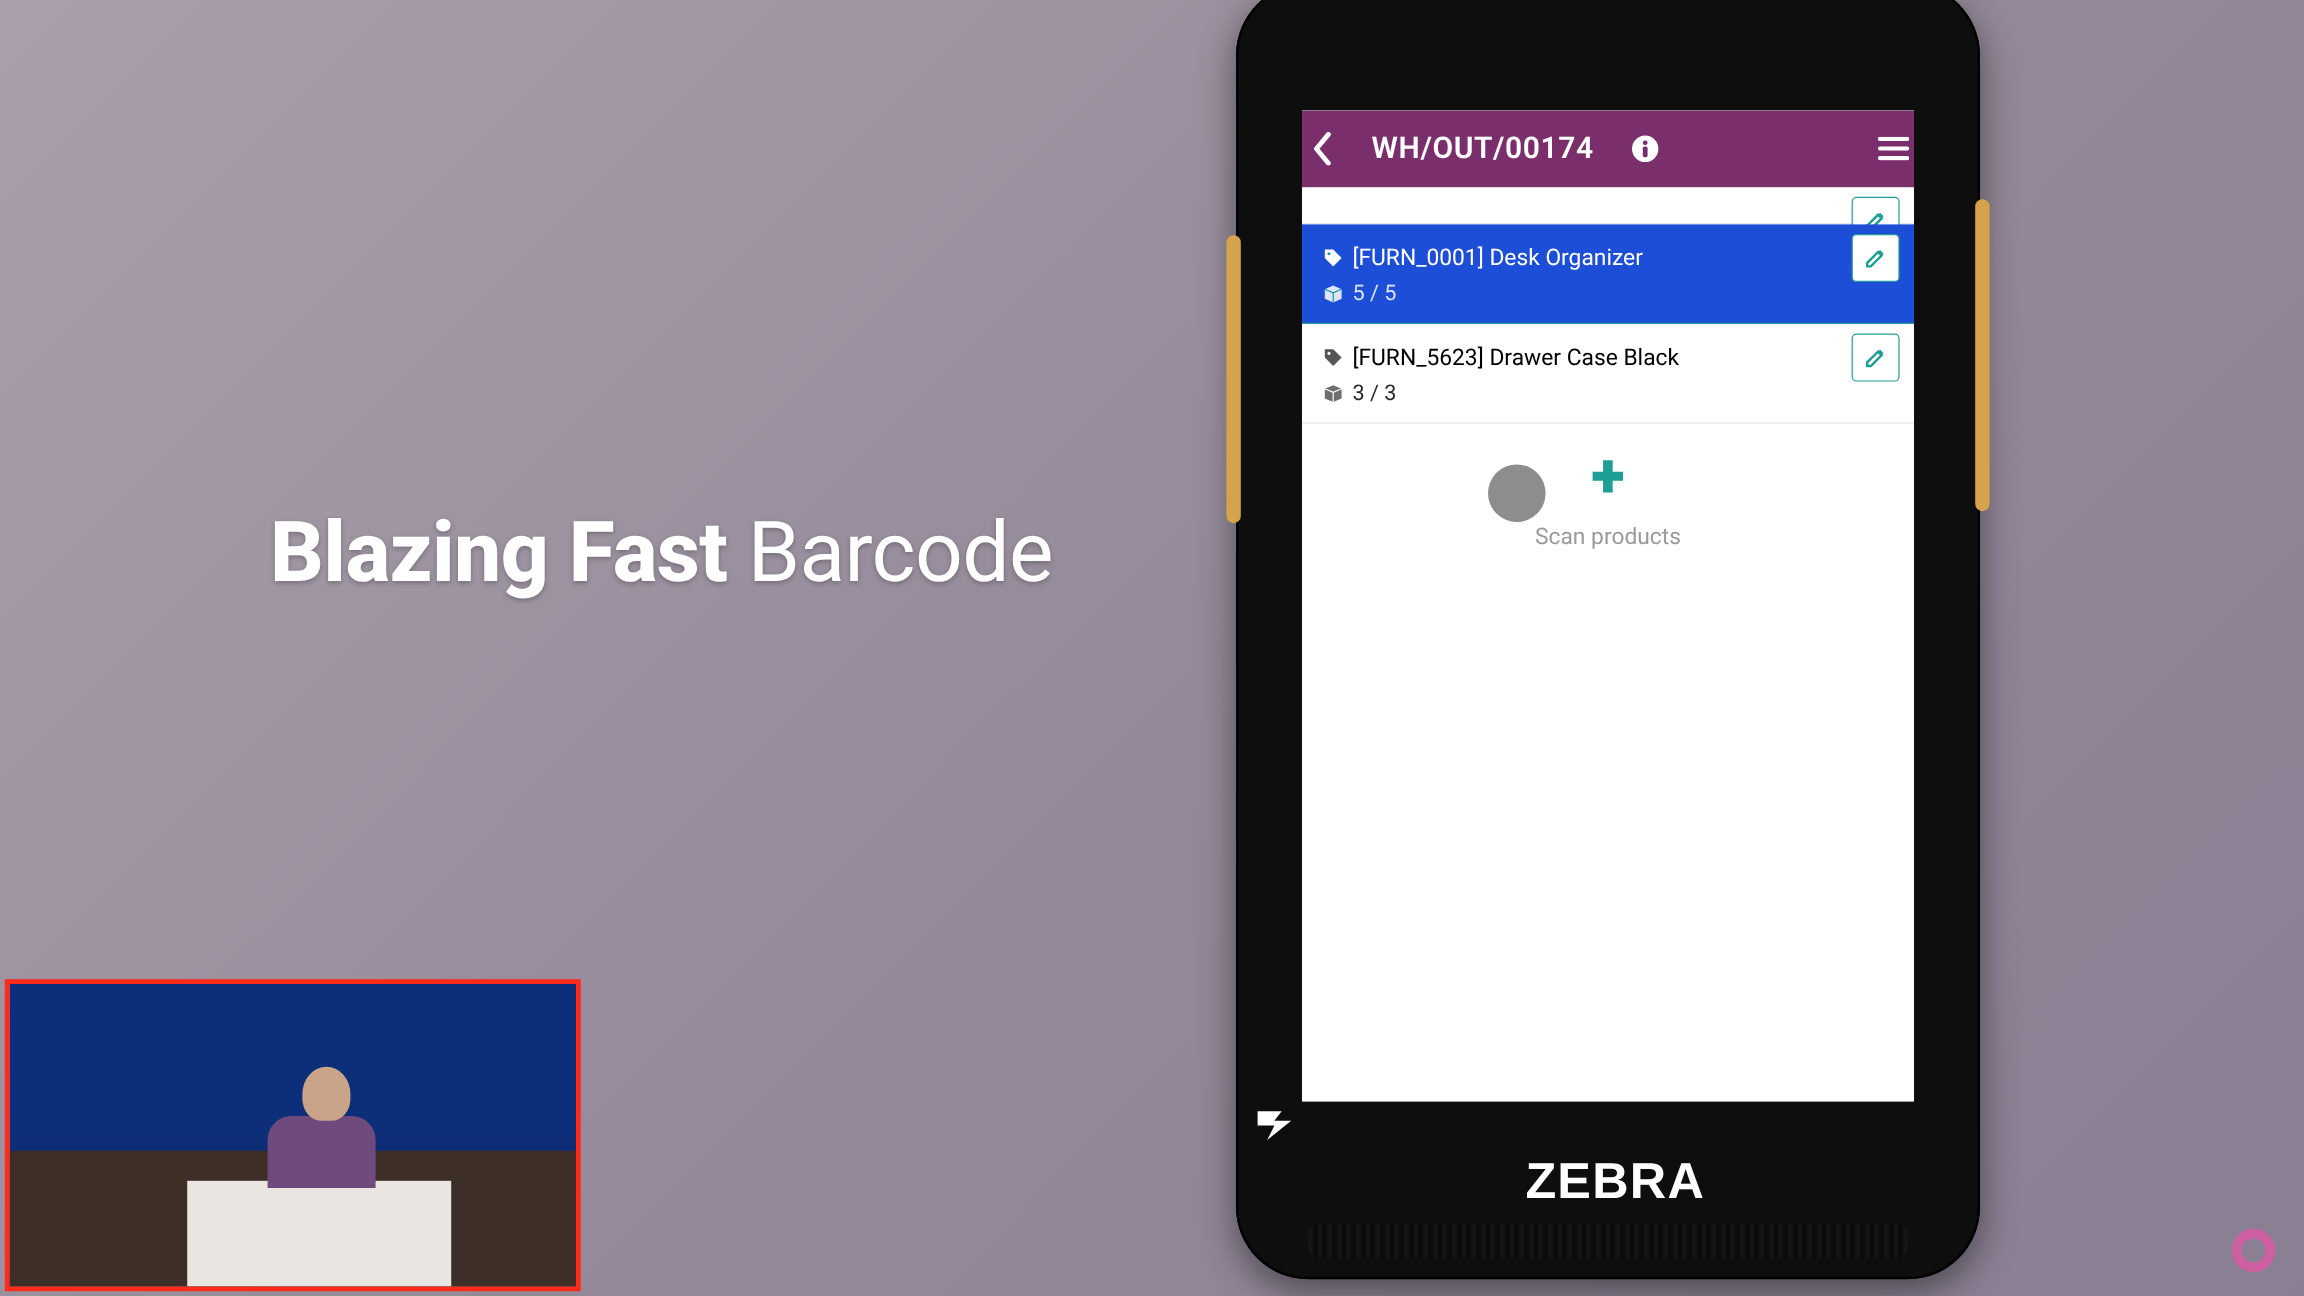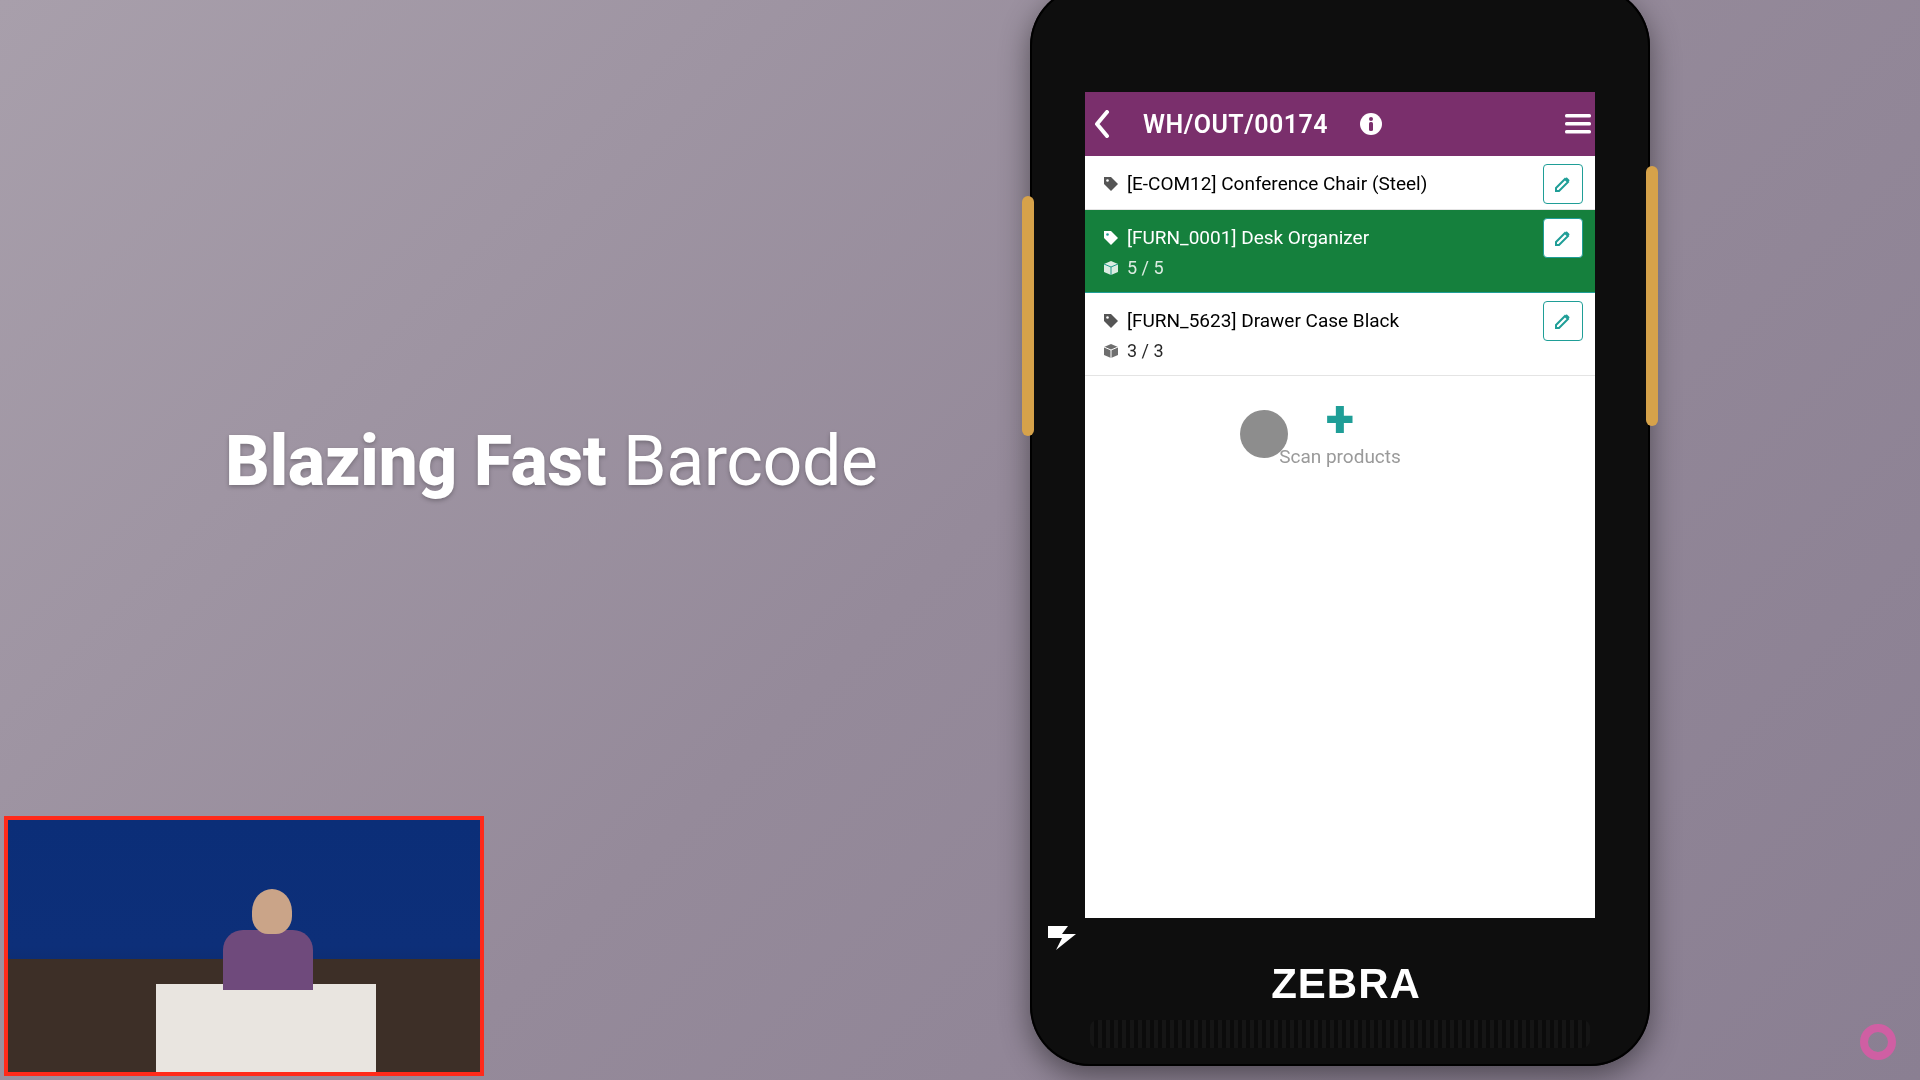--- a/index.html
+++ b/index.html
@@ -130,21 +130,21 @@
   }
 
   
   .list { }
   .row {
     border-bottom:1px solid #e4e4e4;
     padding:16px 18px 14px;
     position:relative;
   }
   .row.selected {
-    background:#15803d;
+    background:#1d4ed8;
     color:#fff;
     border-bottom:1px solid #1f9e97;
     text-align:center;
   }
   .row .top-line {
     display:flex; align-items:center; gap:8px;
     font-size:19px;
   }
   .row .qty-line {
     display:flex; align-items:center; gap:8px;
@@ -171,21 +171,21 @@
     position:relative;
   }
   .scan-area .plus {
     color:#1f9e97;
     font-size:52px;
     font-weight:900;
     line-height:.6;
   }
   .scan-area .lbl {
     font-size:19px;
-    margin-top:10px;
+    margin-top:23px;
   }
   .scan-area .gray-dot{
     position:absolute;
     left:155px;
     top:34px;
     width:48px;
     height:48px;
     background:#8d8d8d;
     border-radius:50%;
   }
@@ -245,29 +245,20 @@
           <rect y="0" width="26" height="3.5" rx="1.5" fill="#fff"></rect>
           <rect y="8" width="26" height="3.5" rx="1.5" fill="#fff"></rect>
           <rect y="16" width="26" height="3.5" rx="1.5" fill="#fff"></rect>
         </svg>
       </div>
     </div>
 
     <div class="list">
 
       <div class="row">
-        <div class="top-line">
-          <span class="tag-icon">
-            <svg width="16" height="16" viewBox="0 0 16 16">
-                <path d="M1 1h7l7 7-7 7-7-7z" fill="#555"></path>
-                <circle cx="4.5" cy="4.5" r="1.3" fill="#fff"></circle>
-              </svg>
-          </span>
-          <span>[E-COM12] Conference Chair (Steel)</span>
-        </div>
         <div class="edit">
           <svg width="20" height="20" viewBox="0 0 20 20">
               <path d="M3 14l9-9 3 3-9 9H3v-3z" fill="none" stroke="#1f9e97" stroke-width="2"></path>
               <path d="M13 4l3 3" stroke="#1f9e97" stroke-width="2"></path>
             </svg>
         </div>
       </div>
 
       <div class="row selected">
         <div class="top-line">

